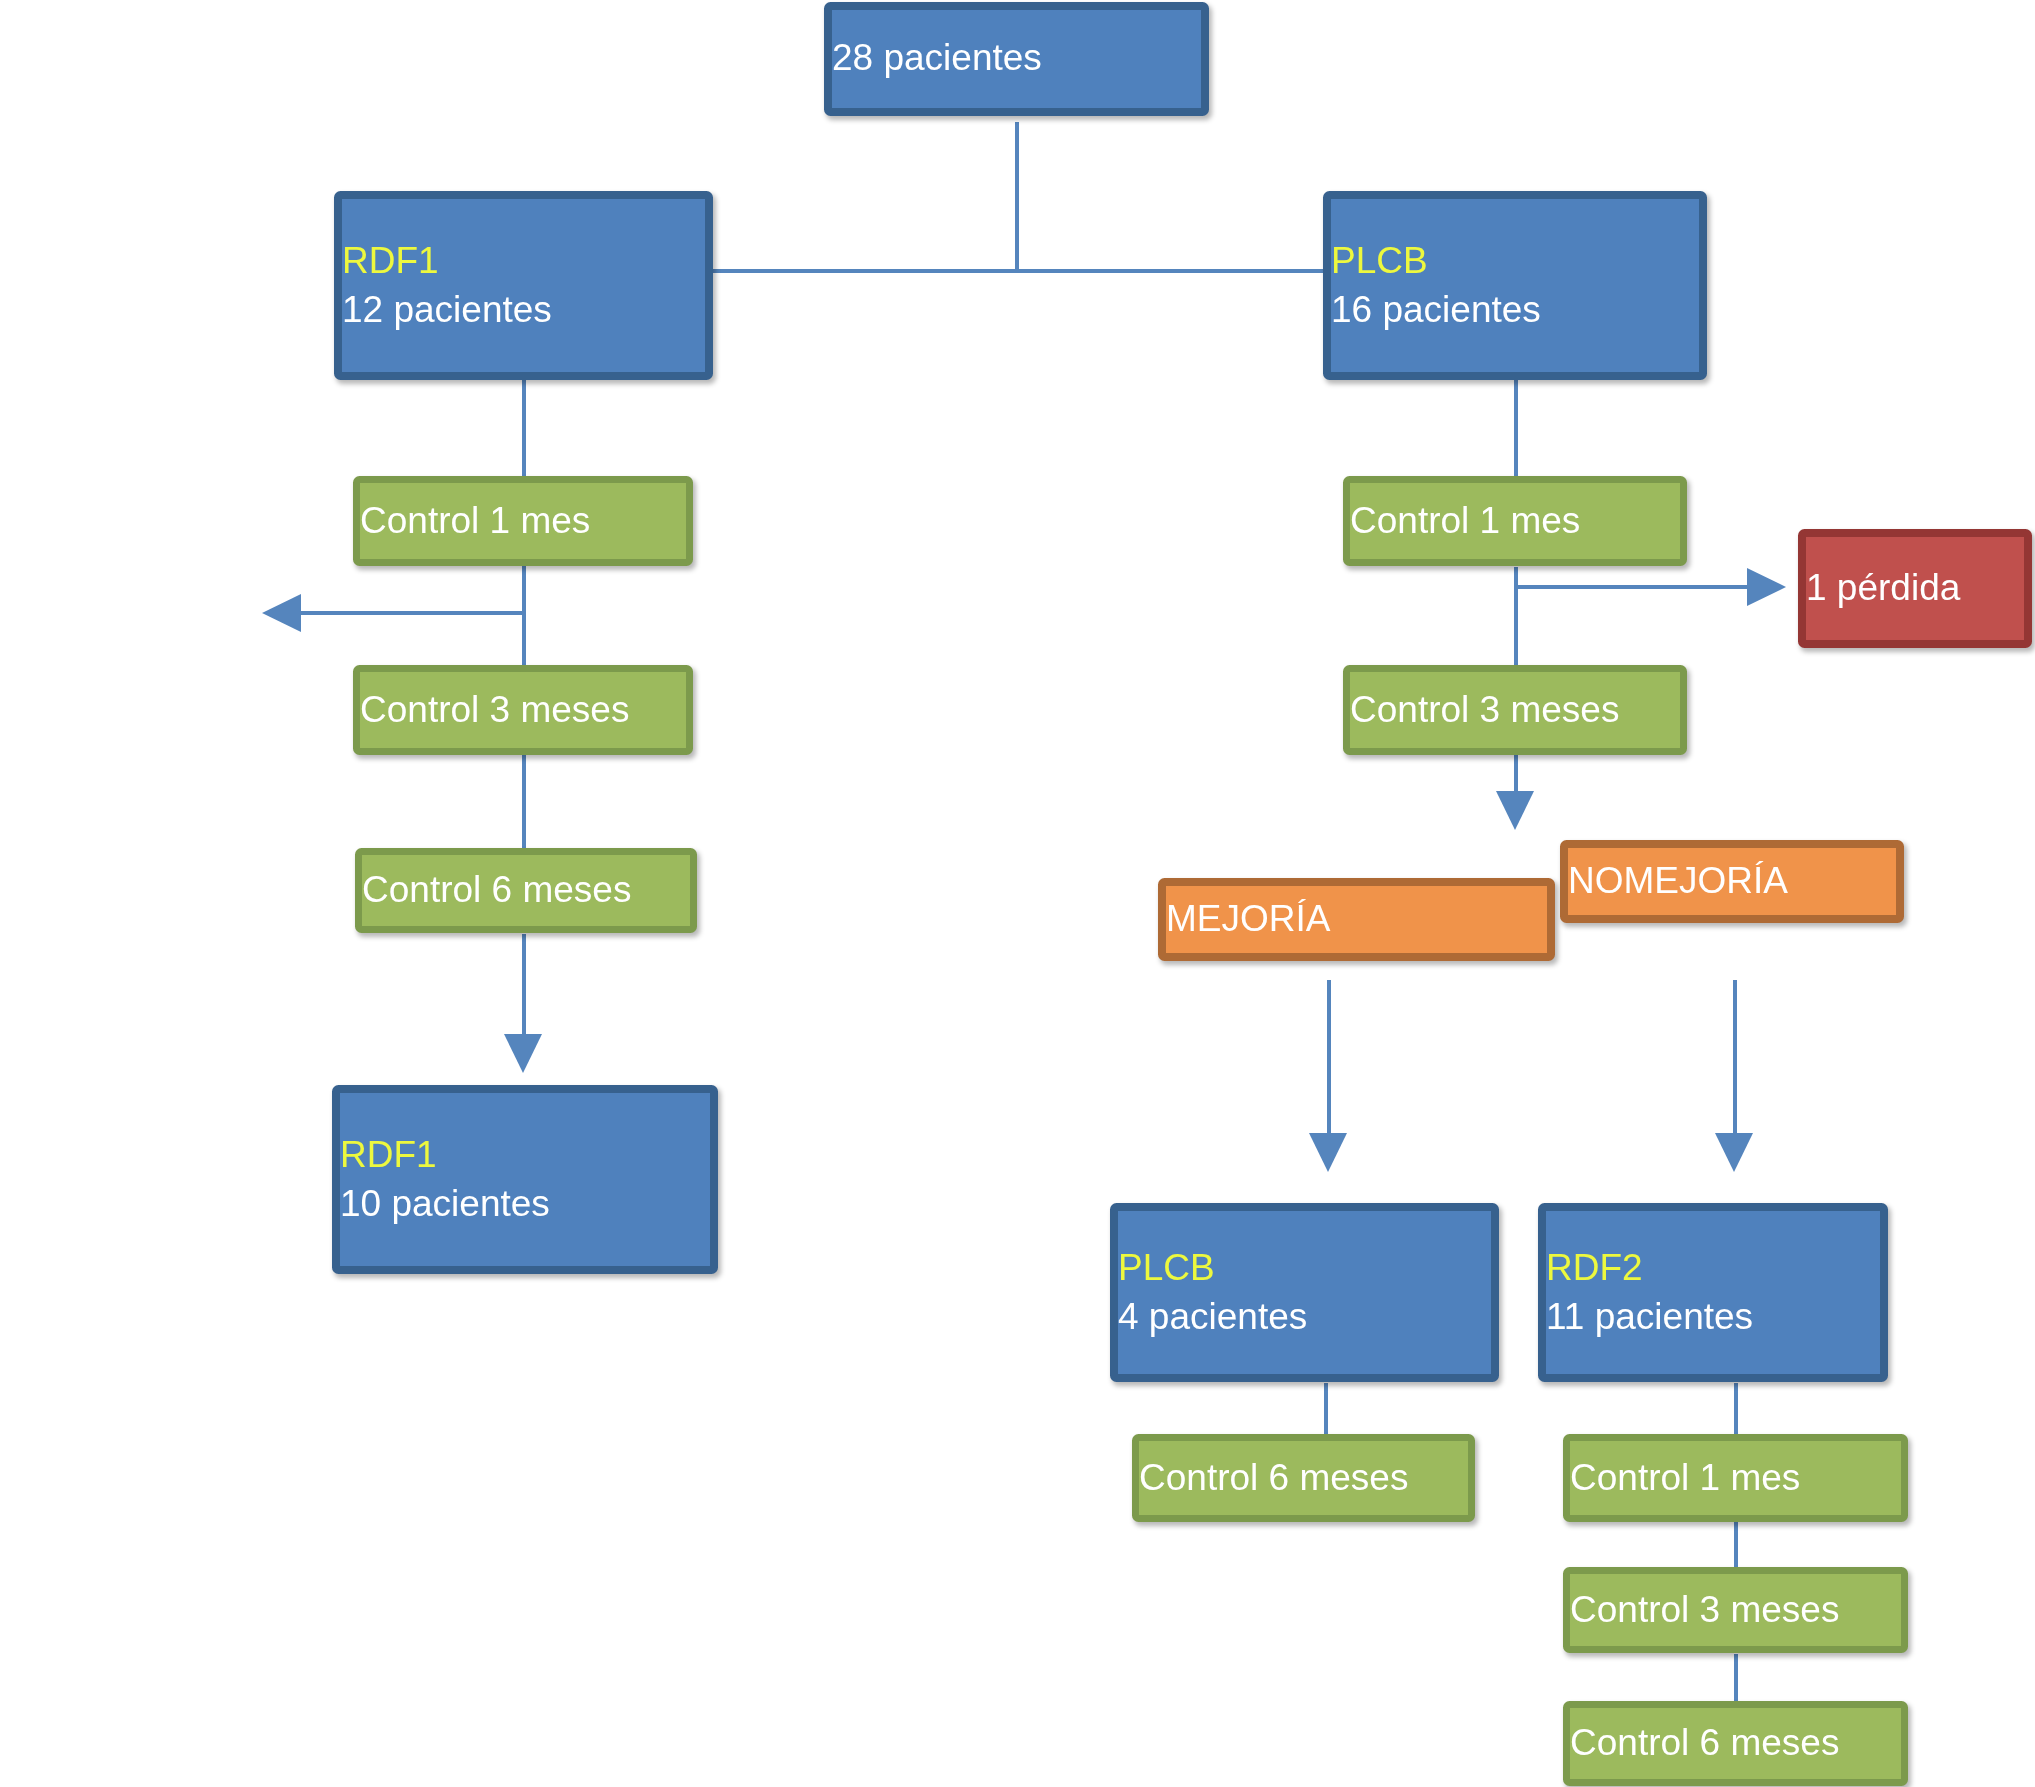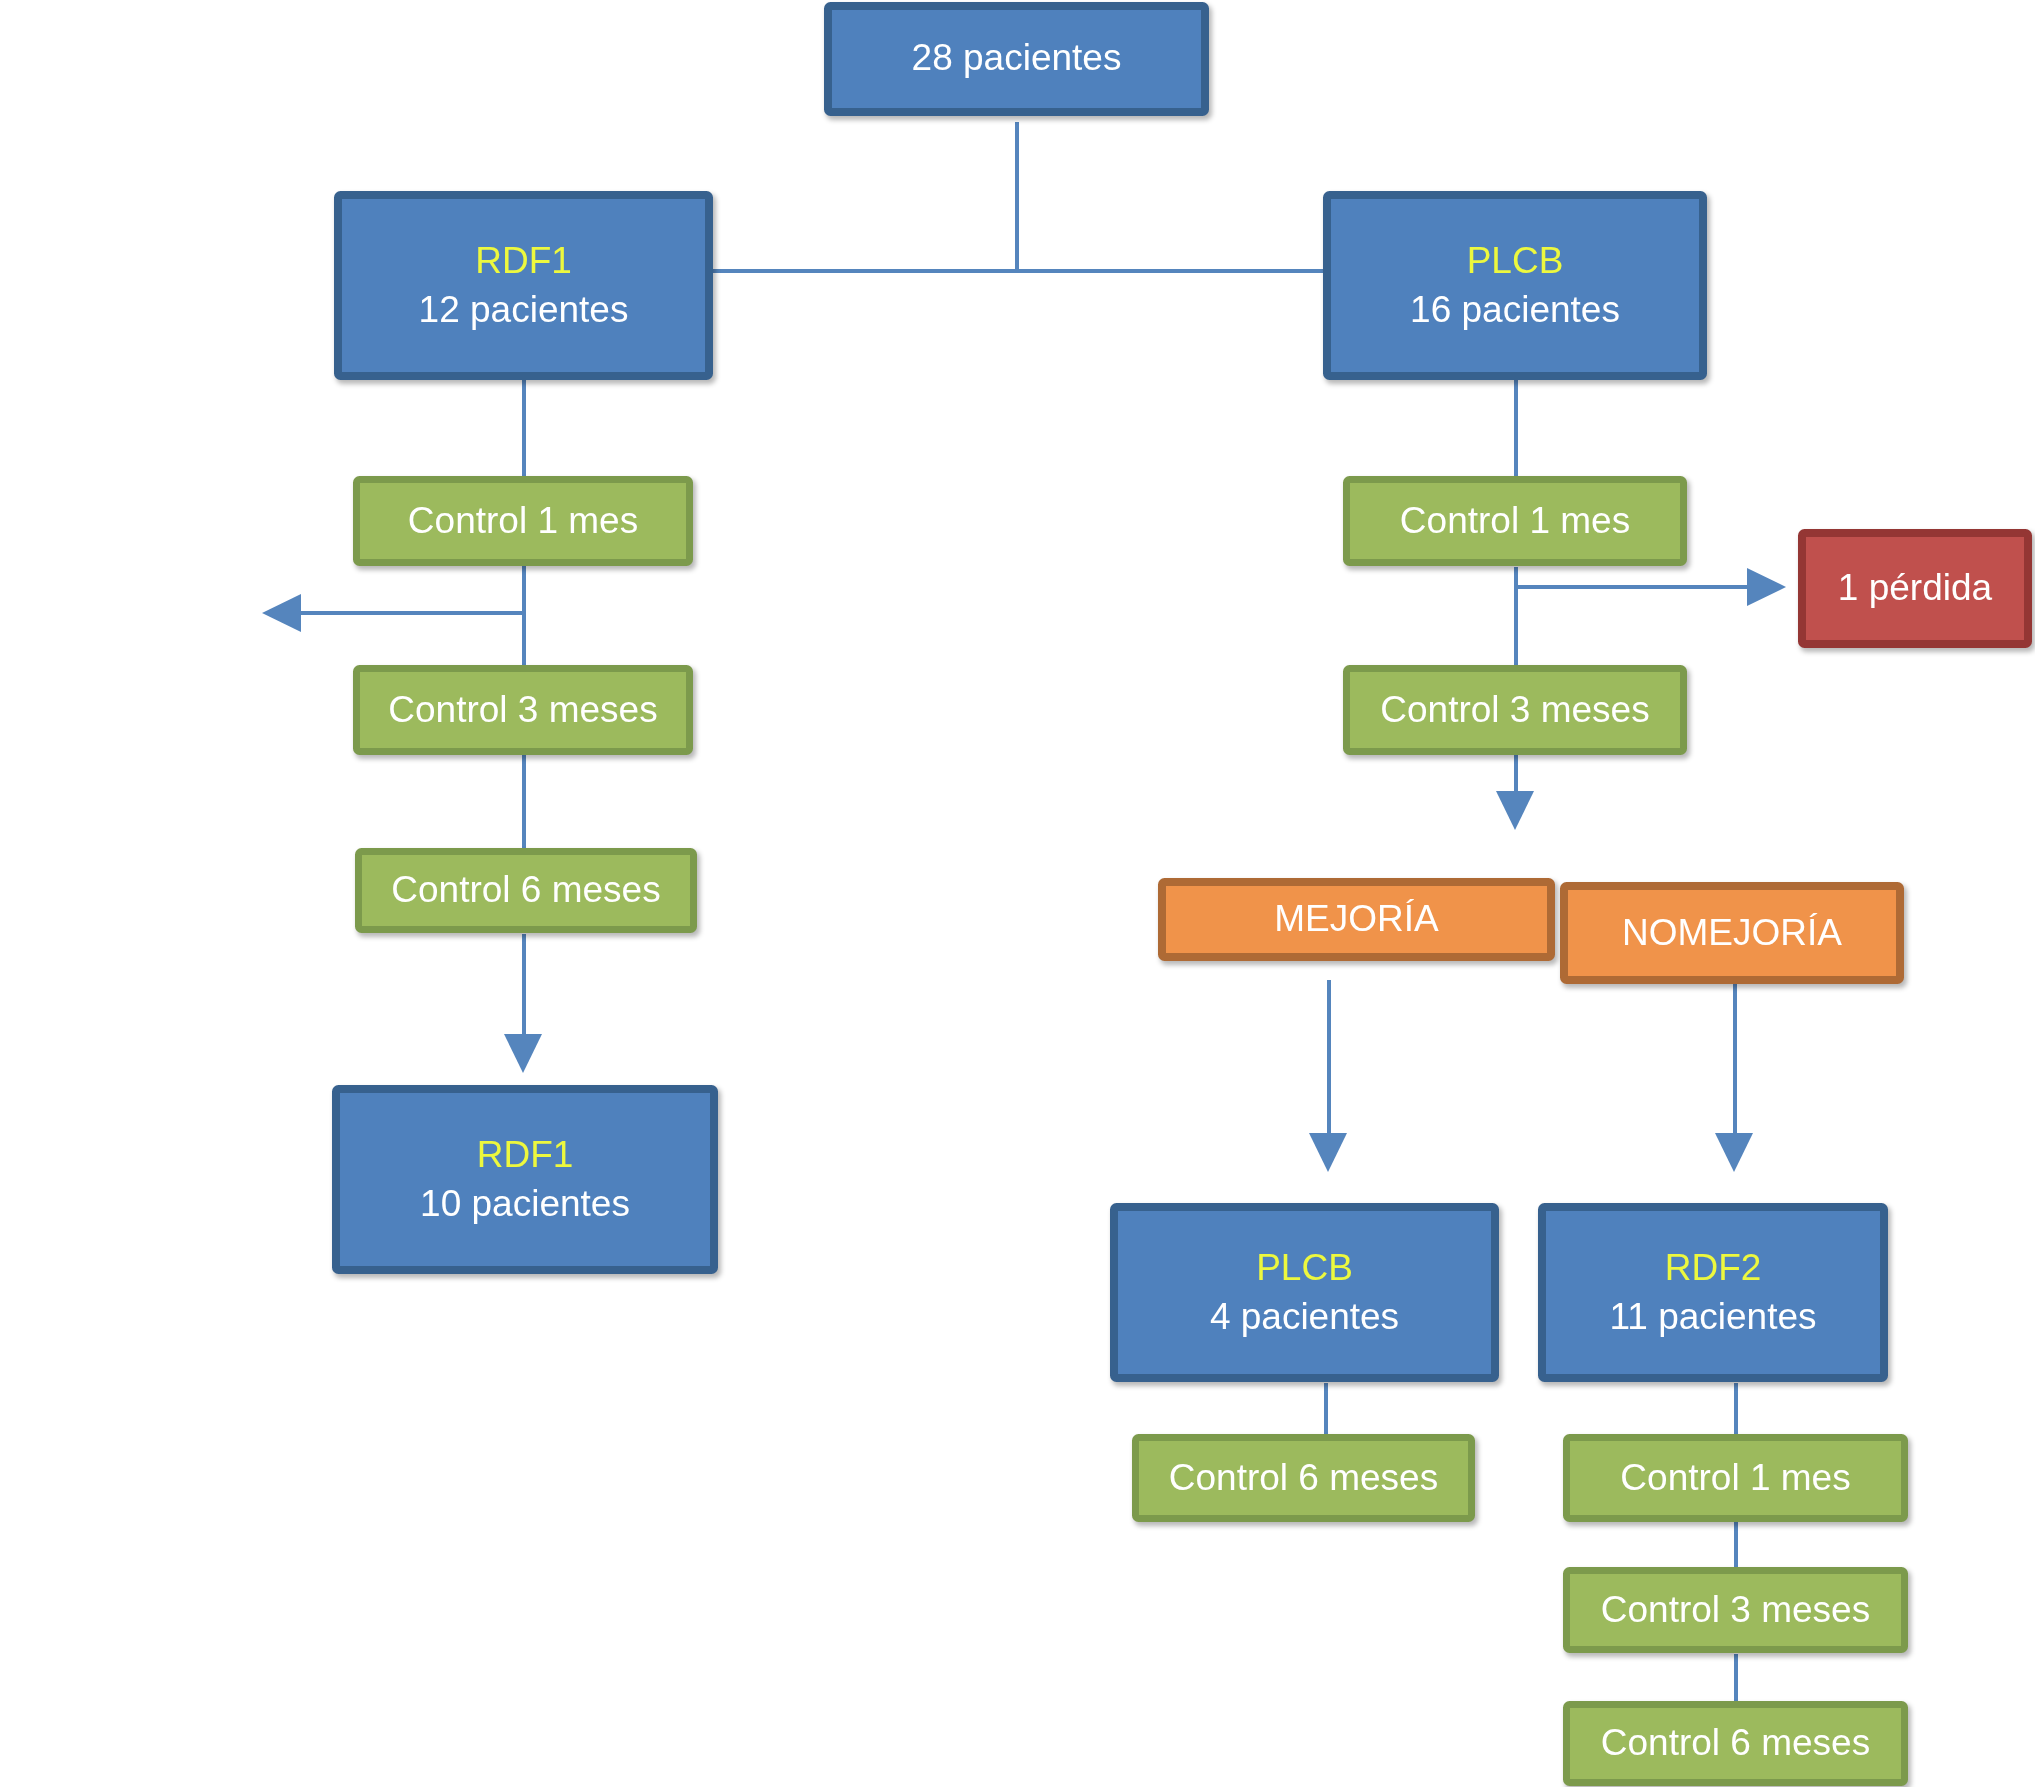--- a/index.html
+++ b/index.html
@@ -8,21 +8,21 @@
     --red-fill:#C0504D; --red-border:#943634;
     --orange-fill:#F0934A; --orange-border:#AE6A35;
     --line:#5585BD; --accent-text:#EDF83E; --text:#FFFFFF; --background:#FFFFFF;
   }
   html,body{margin:0;padding:0;}
   body{background:var(--background);font-family:"Liberation Sans", sans-serif;}
   #canvas{position:relative;width:2036px;height:1787px;background:var(--background);overflow:hidden;}
 
   .node{
     position:absolute;box-sizing:border-box;
-    display:flex;flex-direction:column;align-items:center;justify-content:center;
+    display:flex;flex-direction:column;align-items:flex-start;justify-content:center;
     text-align:center;color:var(--text);font-size:37px;line-height:1.32;
     border-radius:6.5px;box-shadow:2.4px 3.3px 5.7px rgba(0,0,0,0.28);
   }
   .blue{background:var(--blue-fill);border:8.1px solid var(--blue-border);}
   .green{background:var(--green-fill);border:7.3px solid var(--green-border);}
   .red{background:var(--red-fill);border:8.1px solid var(--red-border);}
   .orange{background:var(--orange-fill);border:8.1px solid var(--orange-border);}
   .title{color:var(--accent-text);}
 
   .vline{position:absolute;width:4.1px;background:var(--line);}
@@ -106,21 +106,21 @@
   </div>
 
   <div class="node green" style="left:1343px;top:665px;width:344px;height:90px">
     <div>Control 3 meses</div>
   </div>
 
   <div class="node orange" style="left:1158px;top:878px;width:397px;height:83px">
     <div>MEJORÍA</div>
   </div>
 
-  <div class="node orange" style="left:1560px;top:882px;width:344px;height:102px">
+  <div class="node orange" style="left:1560px;top:840px;width:344px;height:83px">
     <div>NOMEJORÍA</div>
   </div>
 
   <div class="node blue" style="left:1110px;top:1203px;width:389px;height:179px">
     <div class="title">PLCB</div>
     <div>4 pacientes</div>
   </div>
 
   <div class="node blue" style="left:1538px;top:1203px;width:350px;height:179px">
     <div class="title">RDF2</div>

